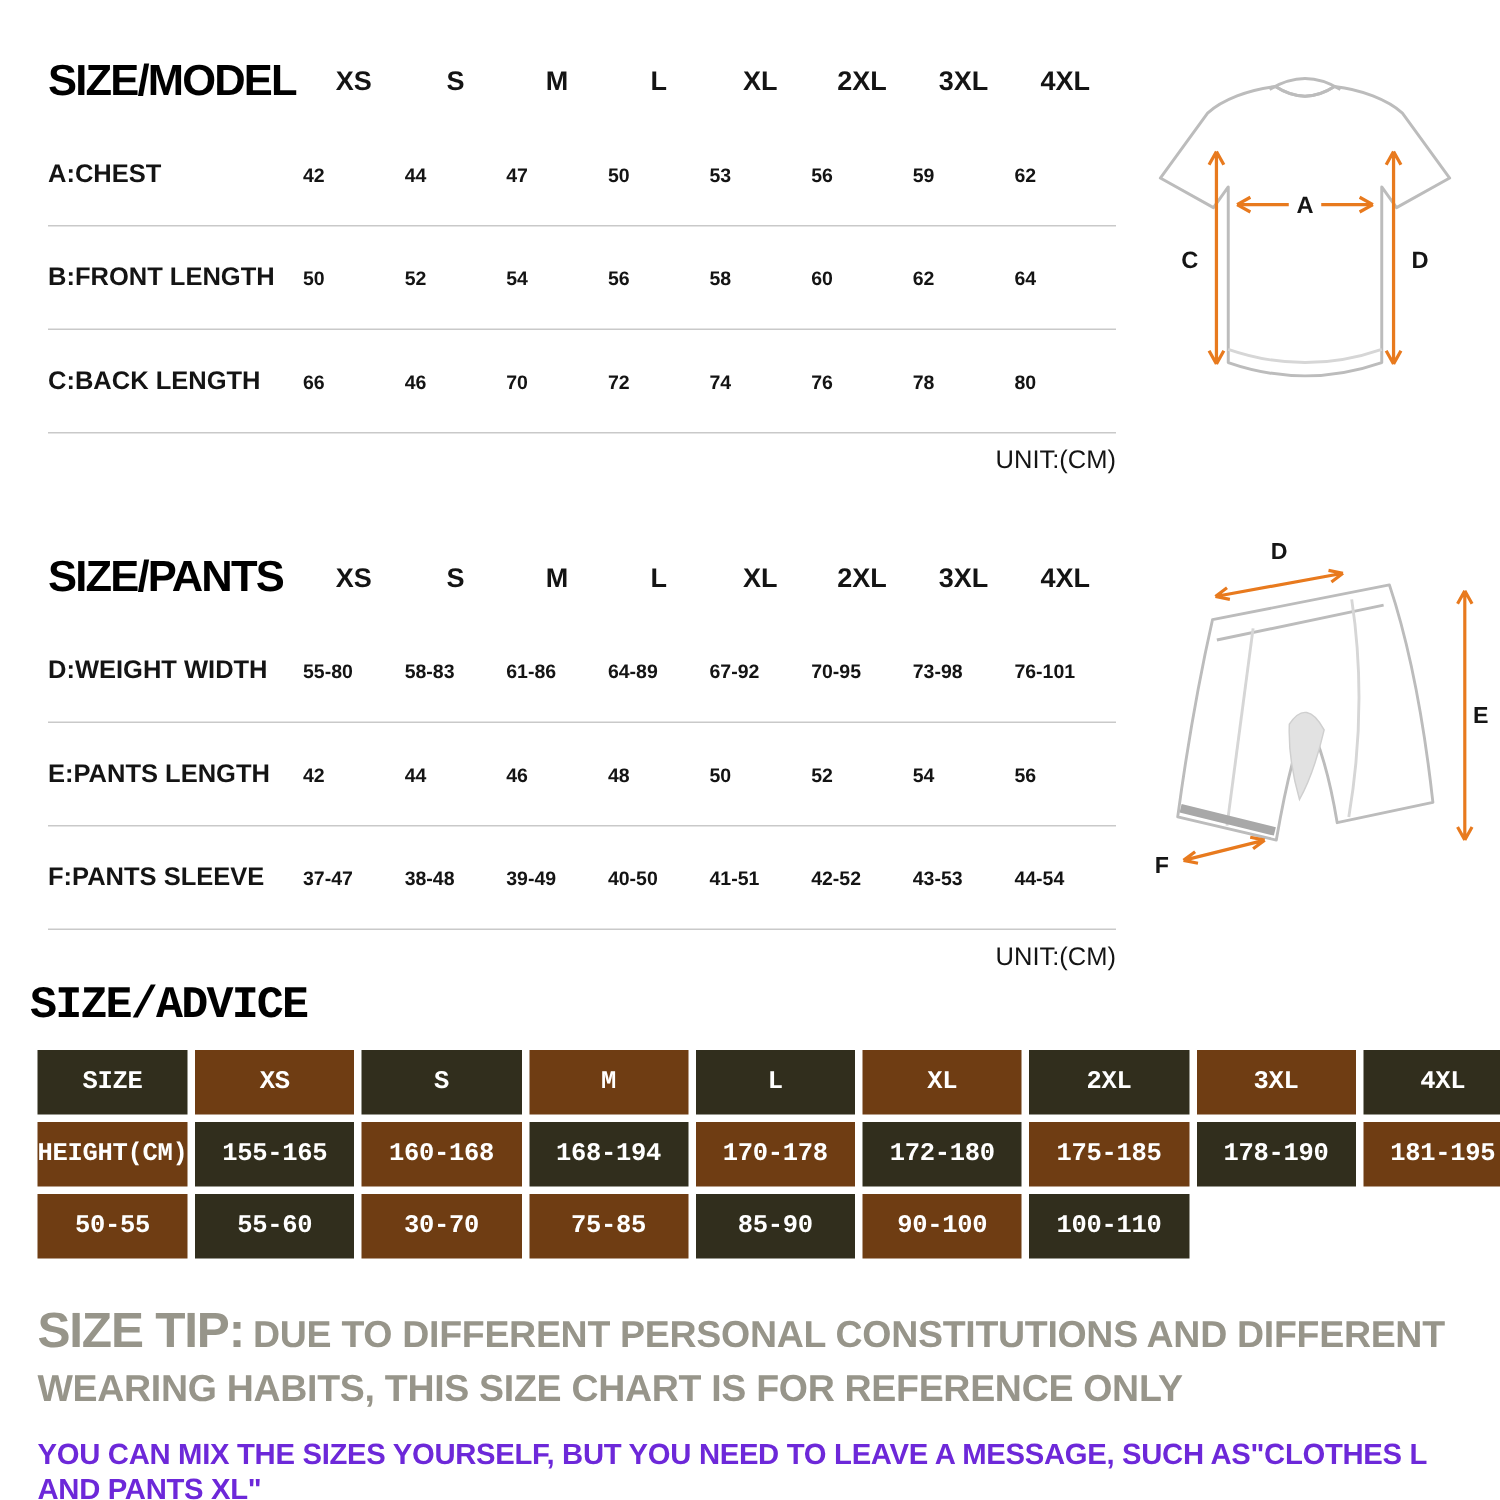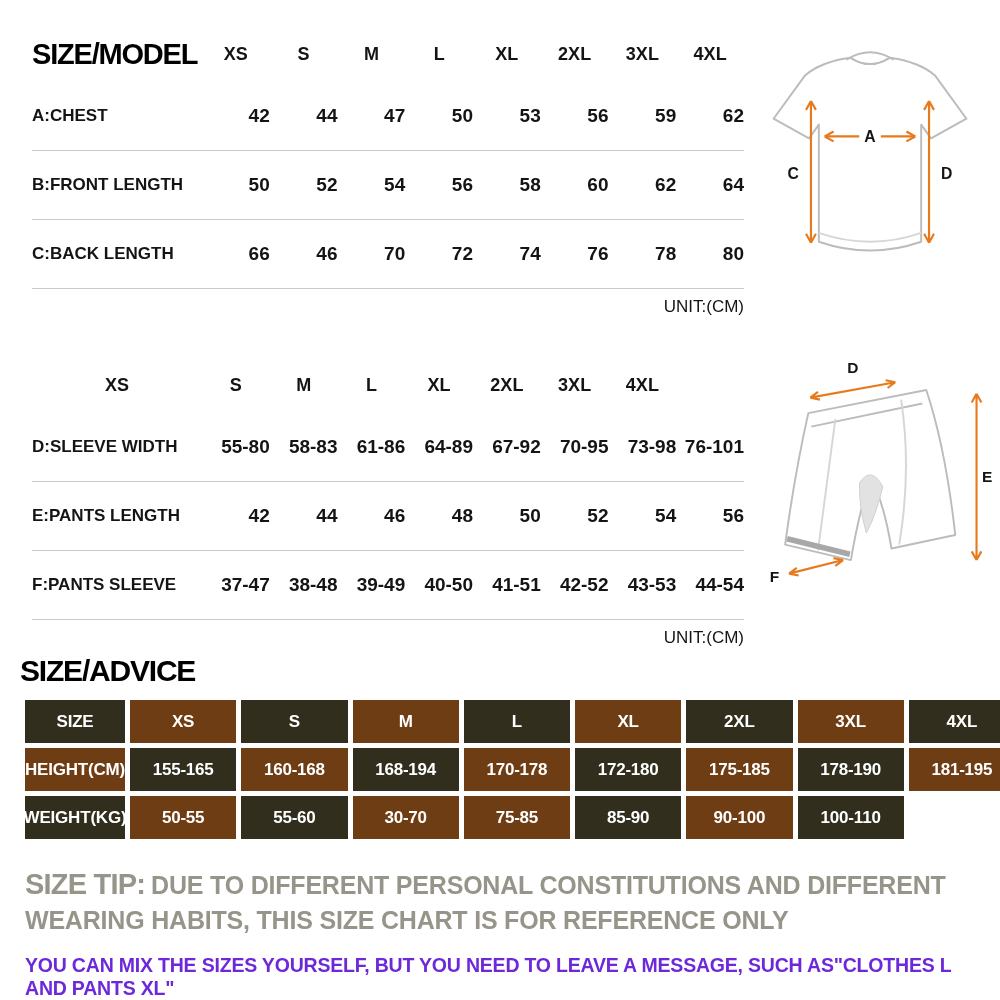--- a/index.html
+++ b/index.html
@@ -13,39 +13,39 @@
   }
   .size-section { position: relative; padding: 26px 0 0 32px; }
   #pants-section { margin-top: 14px; }
   .size-table { width: 712px; }
   .trow { display: grid; grid-template-columns: 170px repeat(8, 1fr); align-items: center; }
   .thead { height: 56px; }
   .tdata { height: 69px; border-bottom: 1.5px solid #c9c9c9; }
   .sec-title { font-size: 29px; font-weight: 800; letter-spacing: -1.2px; color: #000; margin: 0; }
   .col-head { text-align: center; font-size: 18px; font-weight: 700; }
   .row-label { font-size: 17px; font-weight: 700; }
-  .cell { text-align: right; font-size: 19px; font-weight: 700; }
+  .cell { text-align: left; font-size: 13px; font-weight: 700; }
   .unit { width: 712px; margin-top: 8px; text-align: right; font-size: 17px; font-weight: 400; }
   .fig { position: absolute; right: 2px; }
   #jersey-fig { top: 40px; }
   #shorts-fig { top: 28px; }
   .fig text { font-family: "Liberation Sans", sans-serif; font-weight: 700; font-size: 16px; fill: #151515; }
   .accent { stroke: var(--accent, #e87a1e); }
-  .advice-section { margin-top: 6px; padding-left: 20px; }
+  .advice-section { margin-top: 6px; padding-left: 20px; font-family: Liberation Mono, monospace; }
   .advice-title { font-size: 30px; }
   .advice-table {
     margin: 12px 0 5px 5px; width: 990px;
     display: grid; grid-template-columns: 100px repeat(8, 1fr);
     gap: 5px; grid-auto-rows: 43px;
   }
   .acell { display: flex; align-items: center; justify-content: center; color: #fff; font-weight: 700; font-size: 17px; letter-spacing: -0.2px; }
   .dark { background: var(--cell-dark, #312e1d); }
   .brown { background: var(--cell-brown, #6f3d13); }
   .tip { margin: 26px 30px 0 25px; color: var(--tip, #97958a); font-weight: 700; font-size: 25px; line-height: 1.35; letter-spacing: -0.2px; }
-  .tip-label { font-size: 29px; letter-spacing: -0.8px; margin-right: 6px; text-align: right; }
+  .tip-label { font-size: 33px; letter-spacing: -0.8px; margin-right: 6px; text-align: right; }
   .note { margin: 16px 10px 0 25px; color: #6d28d9; font-weight: 800; font-size: 19.5px; letter-spacing: -0.2px; }
 </style>
 </head>
 <body>
 
 <div class="page">
 
   <section class="size-section" id="model-section">
     <div class="size-table" id="model-table">
         <div class="trow thead">
@@ -110,31 +110,32 @@
       </g>
       <text x="130" y="104" text-anchor="middle">A</text>
       <text x="52" y="141" text-anchor="middle">C</text>
       <text x="208" y="141" text-anchor="middle">D</text>
     </svg>
   </section>
 
   <section class="size-section" id="pants-section">
     <div class="size-table" id="pants-table">
         <div class="trow thead">
+          <div class="sec-title">SIZE/PANTS</div>
           <div class="col-head">XS</div>
           <div class="col-head">S</div>
           <div class="col-head">M</div>
           <div class="col-head">L</div>
           <div class="col-head">XL</div>
           <div class="col-head">2XL</div>
           <div class="col-head">3XL</div>
           <div class="col-head">4XL</div>
         </div>
         <div class="trow tdata">
-          <div class="row-label">D:SLEEVE WIDTH</div>
+          <div class="row-label">D:WEIGHT WIDTH</div>
           <div class="cell">55-80</div>
           <div class="cell">58-83</div>
           <div class="cell">61-86</div>
           <div class="cell">64-89</div>
           <div class="cell">67-92</div>
           <div class="cell">70-95</div>
           <div class="cell">73-98</div>
           <div class="cell">76-101</div>
         </div>
         <div class="trow tdata">
@@ -196,21 +197,20 @@
         <div class="acell dark">4XL</div>
         <div class="acell brown">HEIGHT(CM)</div>
         <div class="acell dark">155-165</div>
         <div class="acell brown">160-168</div>
         <div class="acell dark">168-194</div>
         <div class="acell brown">170-178</div>
         <div class="acell dark">172-180</div>
         <div class="acell brown">175-185</div>
         <div class="acell dark">178-190</div>
         <div class="acell brown">181-195</div>
-        <div class="acell dark">WEIGHT(KG)</div>
         <div class="acell brown">50-55</div>
         <div class="acell dark">55-60</div>
         <div class="acell brown">30-70</div>
         <div class="acell brown">75-85</div>
         <div class="acell dark">85-90</div>
         <div class="acell brown">90-100</div>
         <div class="acell dark">100-110</div>
       </div>
   </section>
 

